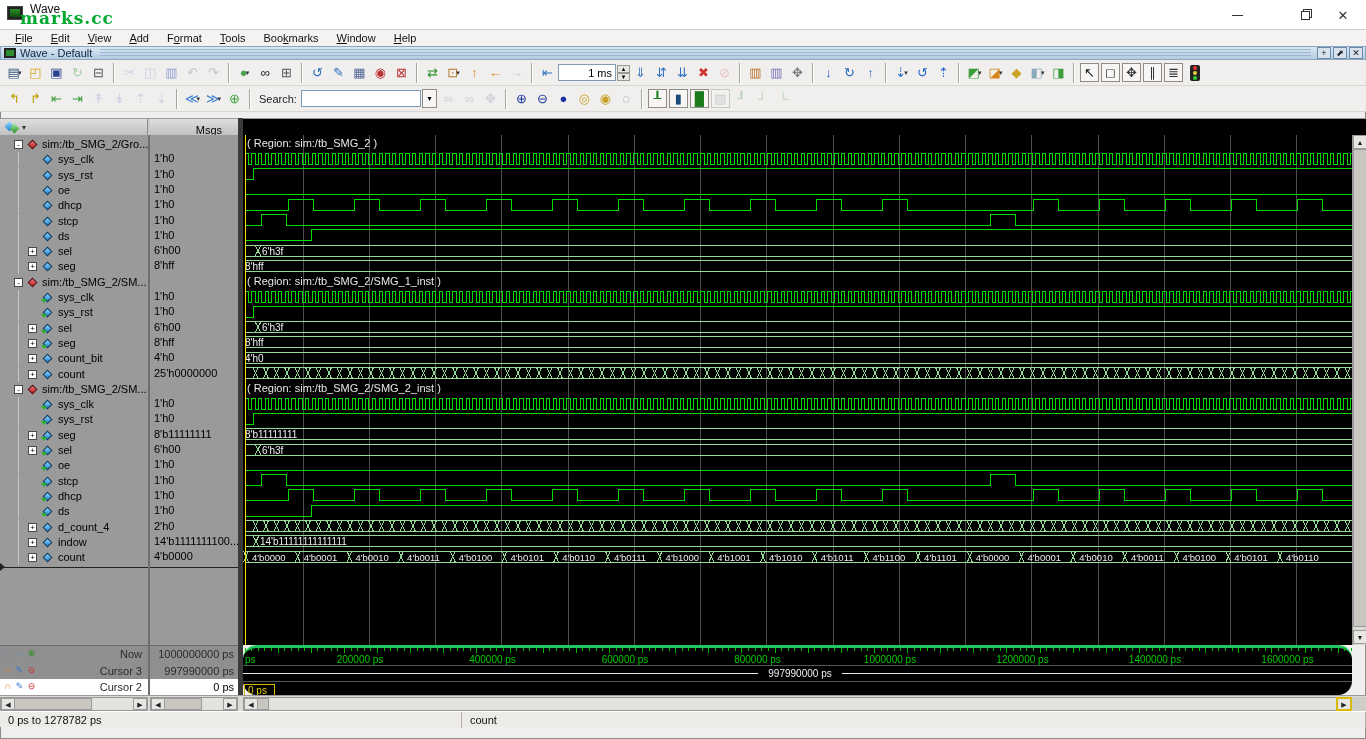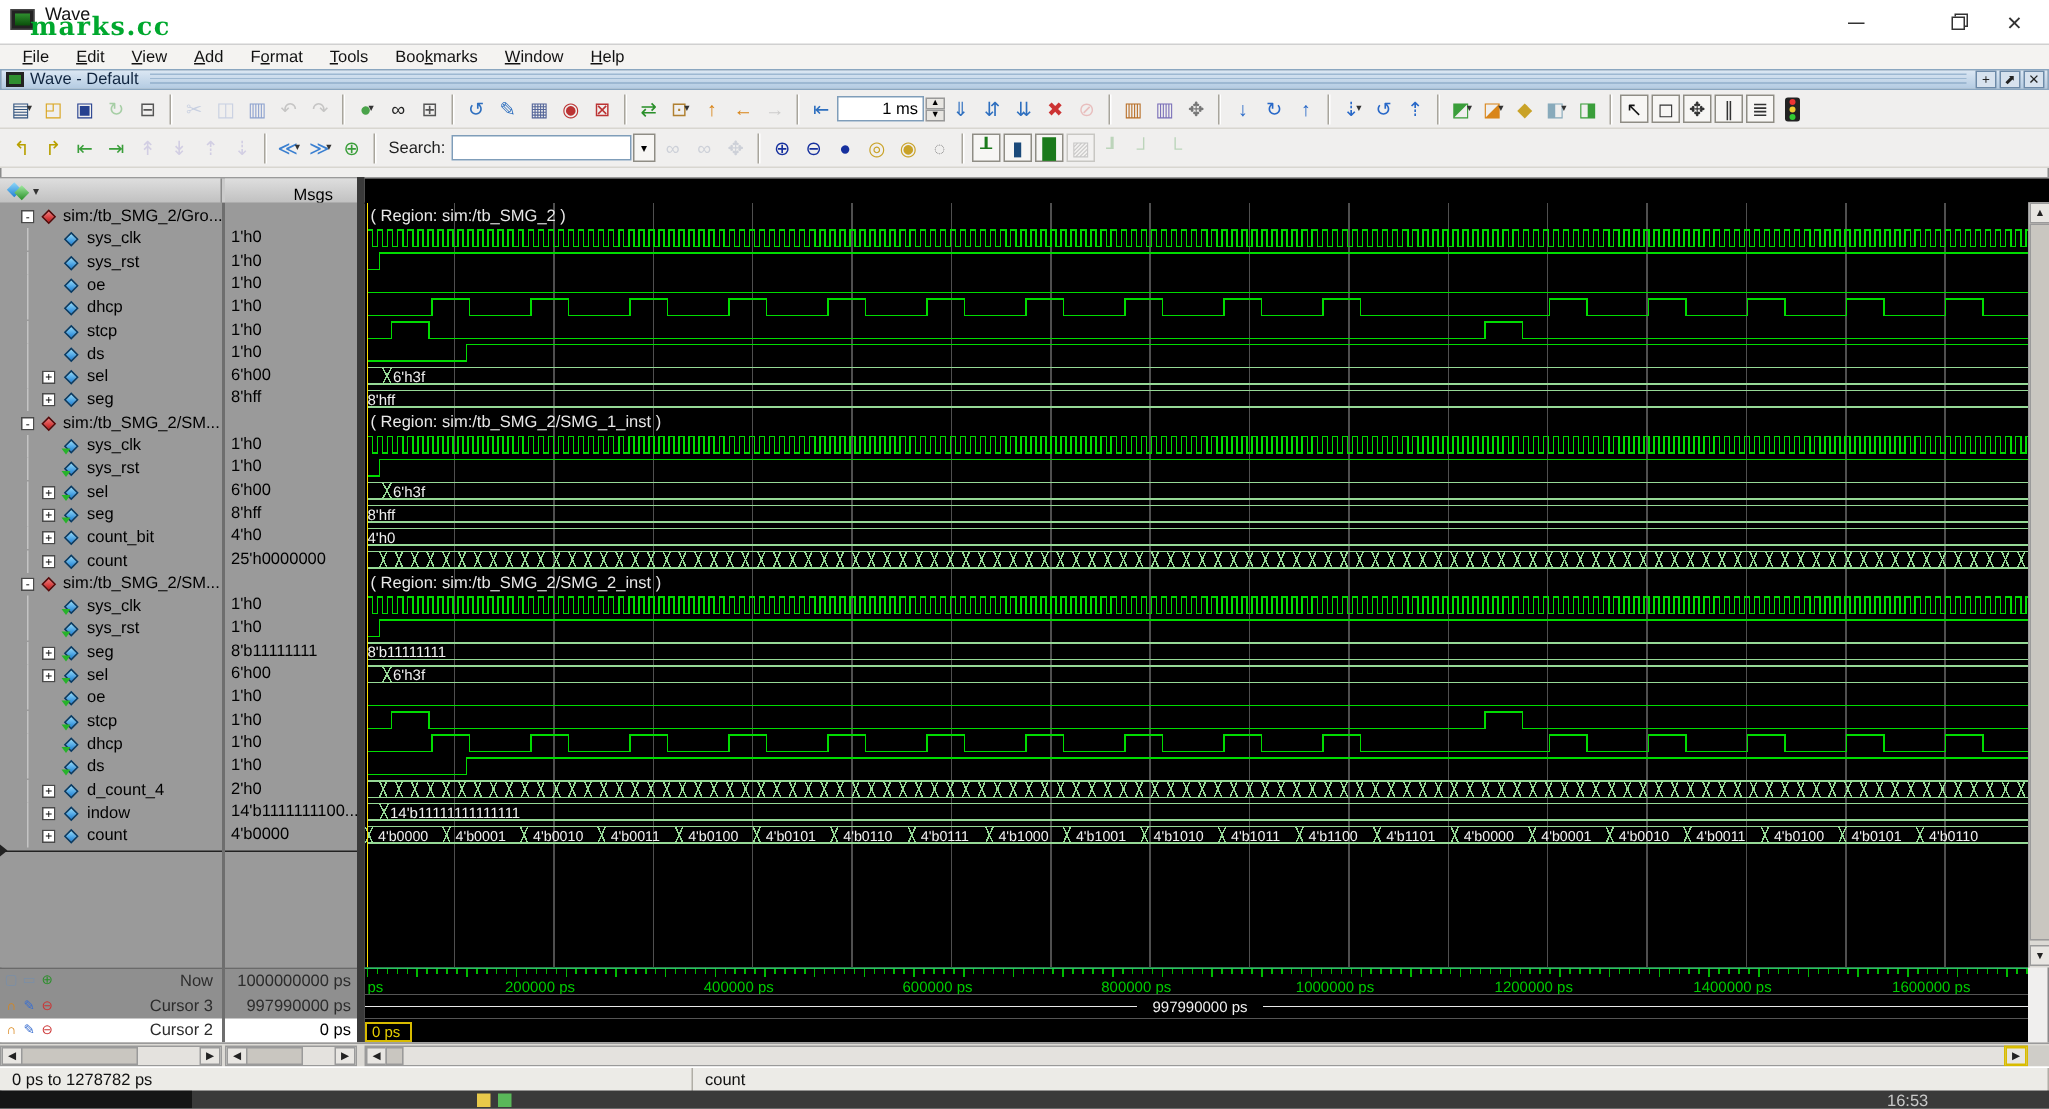--- a/index.html
+++ b/index.html
@@ -80,21 +80,21 @@
   
   #cnames{left:0;top:645px;width:148px;height:50px;background:#8f8f8f;overflow:hidden;border-top:1px solid #6a6a6a;}
   #cvalues{left:150px;top:645px;width:88px;height:50px;background:#8f8f8f;overflow:hidden;border-top:1px solid #6a6a6a;}
   .crow{position:absolute;left:0;width:148px;height:16px;}
   .crow .lbl{position:absolute;right:6px;top:2px;color:#2c2c2c;}
   .crow.active{background:#fff;}
   .cvrow{position:absolute;left:0;width:88px;height:16px;text-align:right;padding:2px 4px 0 0;color:#2c2c2c;}
   .cvrow.active{background:#fff;color:#000;}
   .cico{position:absolute;top:2px;width:11px;height:11px;font-size:9px;line-height:11px;text-align:center;}
 
-  #timeline{left:243px;top:645px;width:1109px;height:50px;background:#000;border-top:1px solid #22c55e;}
+  #timeline{left:243px;top:645px;width:1109px;height:50px;background:#000;border-top:3px solid #22c55e;border-radius:14px;}
 
   
   #hscrollrow{left:0;top:695px;width:1366px;height:16px;background:#dcdad5;border-top:1px solid #9a9a9a;}
   .hsb{position:absolute;top:1px;height:14px;background:#e4e2de;border:1px solid #9a9a9a;}
   .hsb .ar{position:absolute;top:0;width:14px;height:12px;background:#e8e6e2;border:1px solid #9a9a9a;font-size:7px;text-align:center;line-height:11px;color:#222;}
   .hsb .th{position:absolute;top:0;height:12px;background:#c9c6c0;border:1px solid #9a9a9a;}
   .ar.hl{border:1px solid #d8bb00;box-shadow:0 0 0 1px #d8bb00;}
 
   
   #statusbar{left:0;top:711px;width:1366px;height:16px;background:#ecebe7;border-top:1px solid #fff;display:flex;}
@@ -1010,20 +1010,14 @@
       <div class="ar hl" style="left:1093px;">▶</div>
     </div>
     <div style="position:absolute;left:1352px;top:1px;width:14px;height:14px;background:#cfcdc8;"></div>
   </div>
 
   <div id="statusbar" class="abs">
     <div id="scell1" class="scell">0 ps to 1278782 ps</div>
     <div id="scell2" class="scell">count</div>
   </div>
 
-  <div id="taskbar" class="abs">
-    <div id="tb-black"></div>
-    <div class="tbico" style="left:318px;background:#e8c94a;"></div>
-    <div class="tbico" style="left:332px;background:#59b859;"></div>
-    <div id="tb-clock">16:53</div>
-  </div>
 
 </div>
 
 </body></html>

